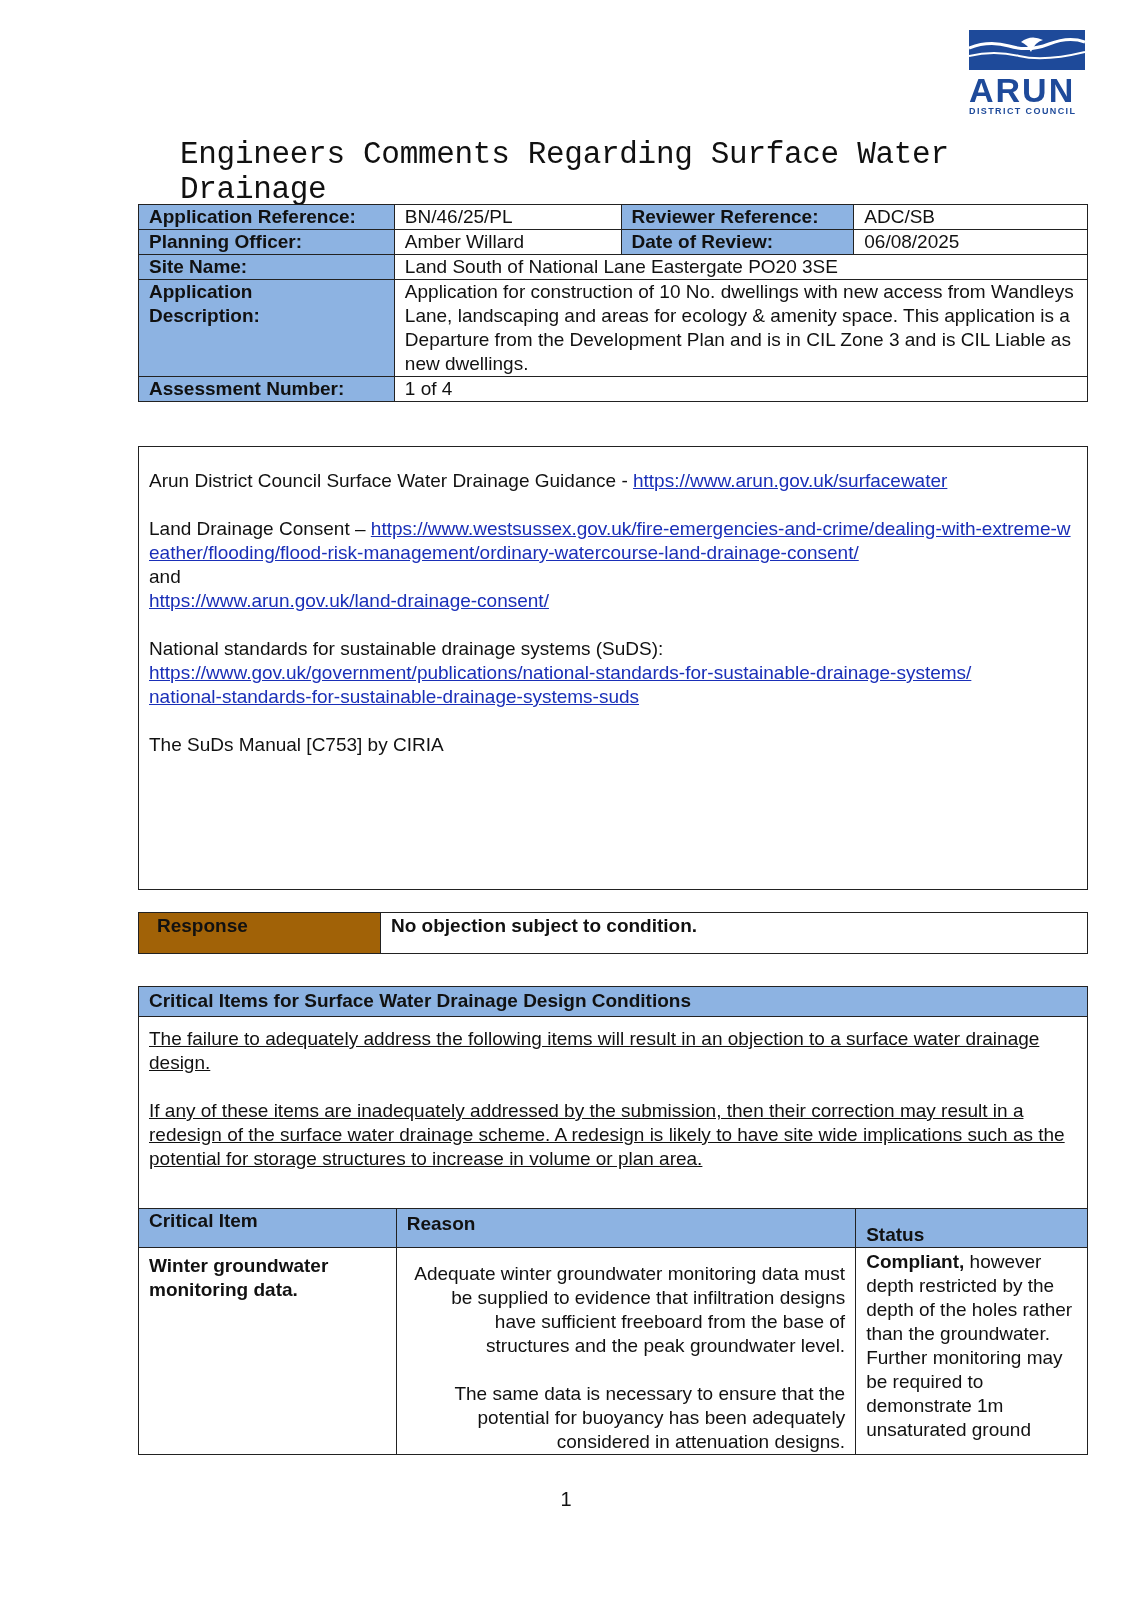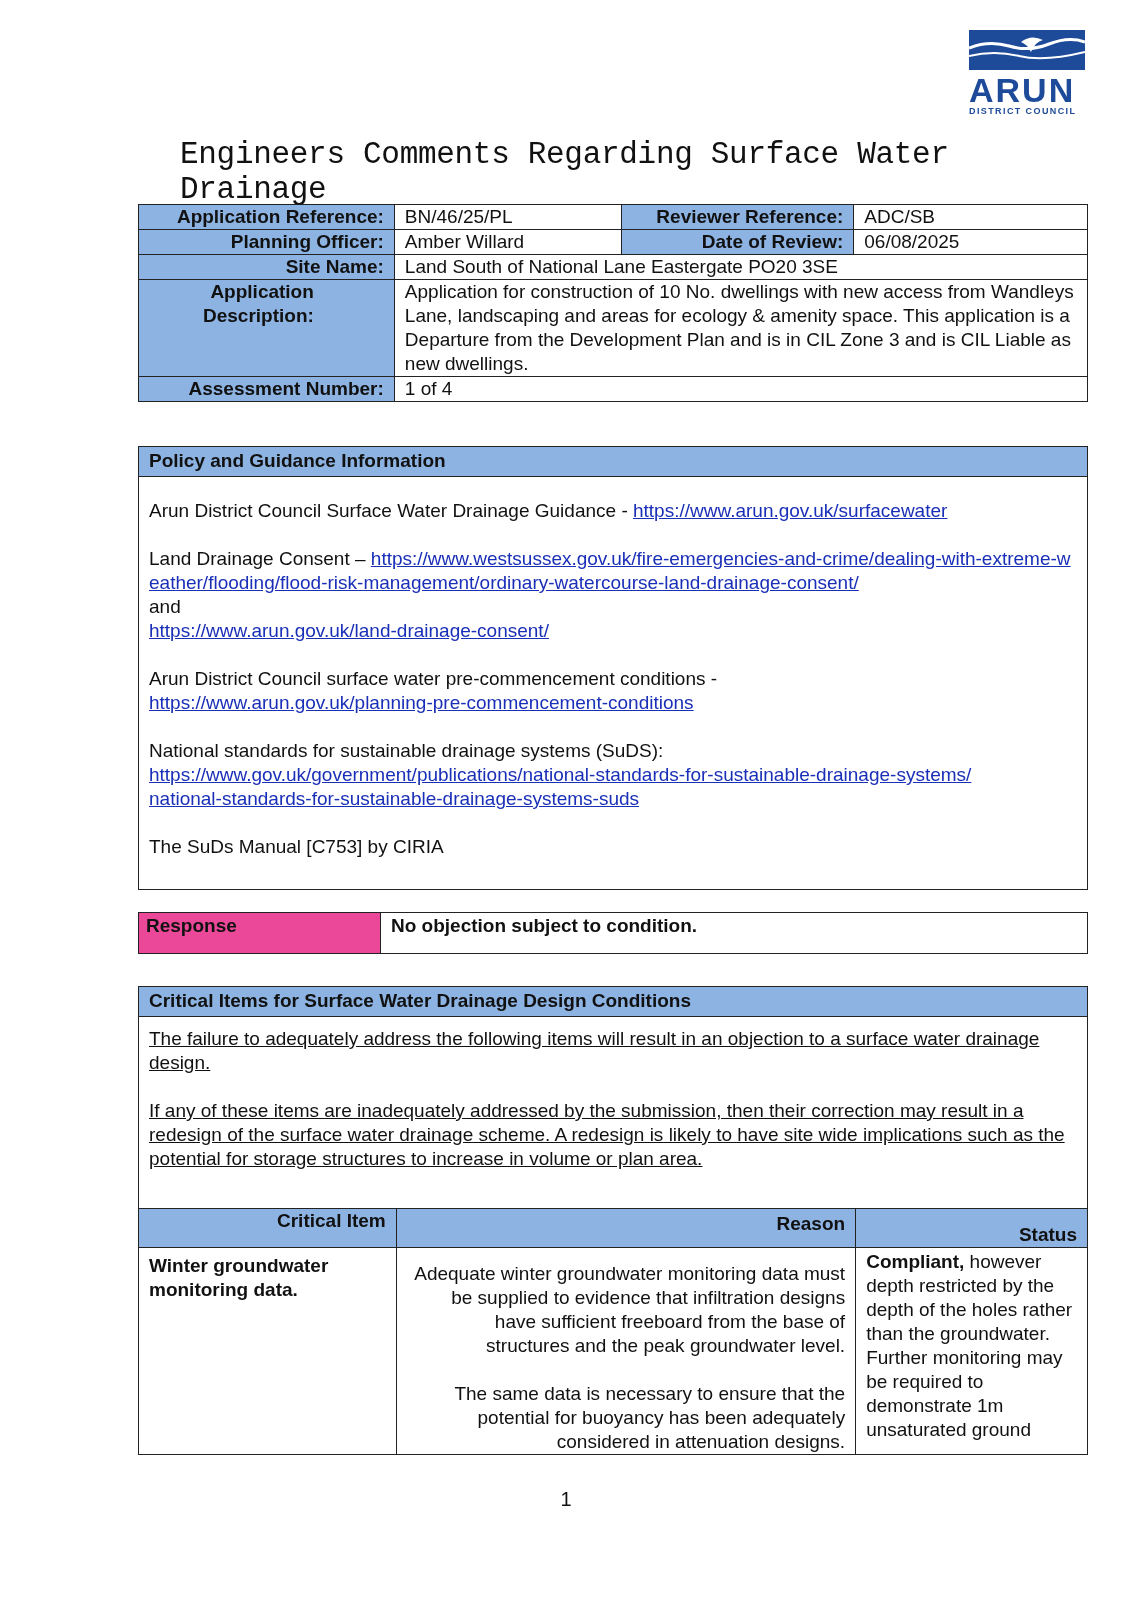--- a/index.html
+++ b/index.html
@@ -13,31 +13,31 @@
   .logo .word { font-family: "Liberation Sans", sans-serif; font-weight: bold; font-size: 34px; color: #1e4a9a; letter-spacing: 2px; line-height: 36px; margin-top: 2px; }
   .logo .sub { font-size: 9px; font-weight: bold; color: #1e4a9a; letter-spacing: 1.4px; margin-top: -2px; }
 
   .title {
     position: absolute; left: 180px; top: 137px; width: 780px;
     font-family: Liberation Mono, monospace; font-size: 31px; color: #111; letter-spacing: -0.3px;
   }
 
   table { border-collapse: collapse; position: absolute; left: 138px; width: 950px; }
   td, th { border: 1.2px solid #222; font-size: 19px; line-height: 24px; vertical-align: top; text-align: left; }
-  .lbl { background: #8db3e2; font-weight: bold; padding: 0 10px; text-align: right; }
+  .lbl { background: #8db3e2; font-weight: bold; padding: 0 10px; }
   .val { padding: 0 10px; }
 
   .box { position: absolute; left: 138px; width: 950px; border: 1.2px solid #222; }
   .box .hdr { background: #8db3e2; font-weight: bold; font-size: 19px; padding: 3px 10px; border-bottom: 1.2px solid #222; height: 30px; }
   .box .body { padding: 10px 10px; font-size: 19px; line-height: 24px; }
   .box p { margin-bottom: 24px; }
   a { color: #1a2fb8; text-decoration: underline; }
 
   .resp { position: absolute; left: 138px; top: 912px; width: 950px; height: 42px; border: 1.2px solid #222; display: flex; }
-  .resp .l { width: 242px; background: #ec4899; font-weight: bold; font-size: 19px; padding: 2px 7px; border-right: 1.2px solid #222; }
+  .resp .l { width: 242px; background: #a16207; font-weight: bold; font-size: 19px; padding: 2px 18px; border-right: 1.2px solid #222; }
   .resp .r { flex: 1; font-weight: bold; font-size: 19px; padding: 2px 10px; }
 
   .pg { position: absolute; left: 0; width: 1132px; top: 1488px; text-align: center; font-size: 20px; }
 </style>
 </head>
 <body>
 
 <div class="logo">
   <div class="banner">
     <svg width="116" height="40" viewBox="0 0 116 40">
@@ -81,33 +81,28 @@
     <td class="val" colspan="3">Application for construction of 10 No. dwellings with new access from Wandleys Lane, landscaping and areas for ecology &amp; amenity space. This application is a Departure from the Development Plan and is in CIL Zone 3 and is CIL Liable as new dwellings.</td>
   </tr>
   <tr>
     <td class="lbl">Assessment Number:</td>
     <td class="val" colspan="3">1 of 4</td>
   </tr>
 </tbody>
   </table>
 
 <div class="box" style="top:446px; height:444px;">
-  <div class="hdr">Policy and Guidance Information</div>
   <div class="body">
     <p style="margin-top:12px;">
       <span>Arun District Council Surface Water Drainage Guidance - </span><a>https://www.arun.gov.uk/surfacewater</a>
     </p>
     <p>
       <span>Land Drainage Consent – </span><a style="word-break:break-all;">https://www.westsussex.gov.uk/fire-emergencies-and-crime/dealing-with-extreme-weather/flooding/flood-risk-management/ordinary-watercourse-land-drainage-consent/</a><br>
       <span>and</span><br>
       <a>https://www.arun.gov.uk/land-drainage-consent/</a>
-    </p>
-    <p>
-      <span>Arun District Council surface water pre-commencement conditions -</span><br>
-      <a>https://www.arun.gov.uk/planning-pre-commencement-conditions</a>
     </p>
     <p>
       <span>National standards for sustainable drainage systems (SuDS):</span><br>
       <a style="word-break:break-all; display:inline-block; width:830px;">https://www.gov.uk/government/publications/national-standards-for-sustainable-drainage-systems/national-standards-for-sustainable-drainage-systems-suds</a>
     </p>
     <p>The SuDs Manual [C753] by CIRIA</p>
   </div>
 </div>
 
 <div class="resp">

